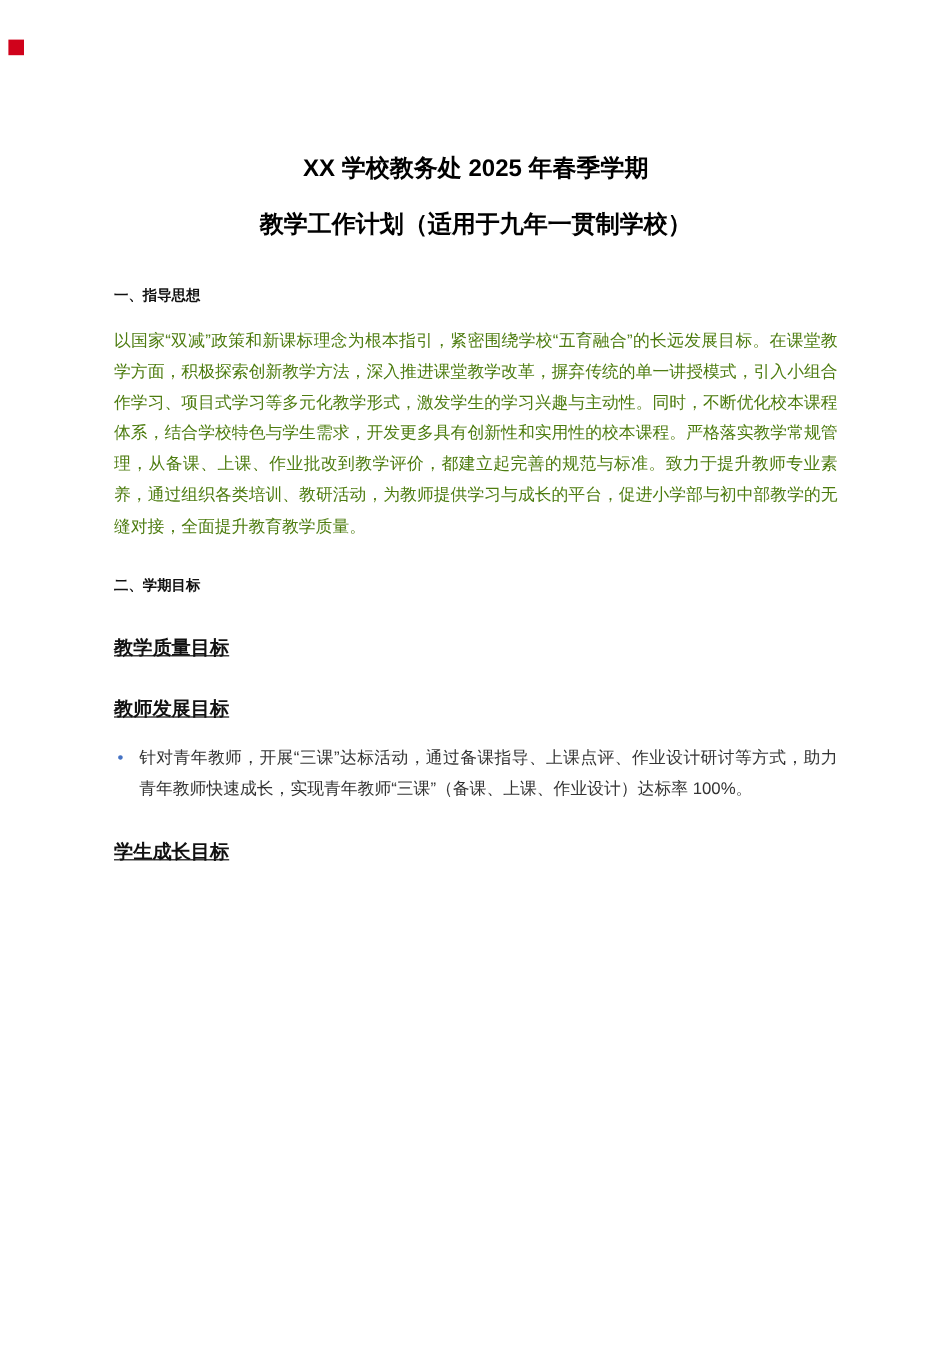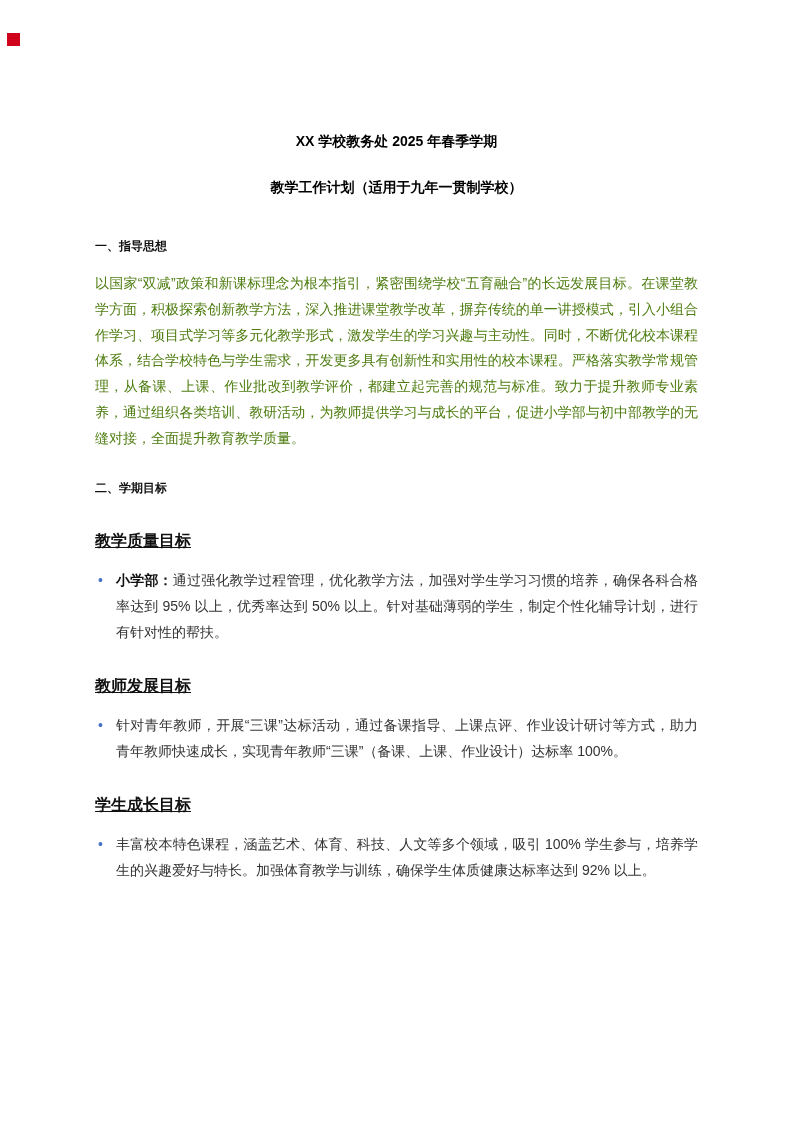--- a/index.html
+++ b/index.html
@@ -17,21 +17,21 @@
     top: 33px;
     width: 13px;
     height: 13px;
     background: #d0021b;
   }
   .doc {
     padding: 118px 95px 0 95px;
     color: #333333;
   }
   .doc-title {
-    font-size: 14px;
+    font-size: 20px;
     font-weight: bold;
     color: #000000;
     text-align: center;
     line-height: 46px;
     margin: 0;
   }
   h2.sec {
     font-size: 12px;
     line-height: 24px;
     font-weight: bold;
@@ -91,32 +91,24 @@
   </h1>
 
   <h2 class="sec">一、指导思想</h2>
 
   <p class="body-par">以国家“双减”政策和新课标理念为根本指引，紧密围绕学校“五育融合”的长远发展目标。在课堂教学方面，积极探索创新教学方法，深入推进课堂教学改革，摒弃传统的单一讲授模式，引入小组合作学习、项目式学习等多元化教学形式，激发学生的学习兴趣与主动性。同时，不断优化校本课程体系，结合学校特色与学生需求，开发更多具有创新性和实用性的校本课程。严格落实教学常规管理，从备课、上课、作业批改到教学评价，都建立起完善的规范与标准。致力于提升教师专业素养，通过组织各类培训、教研活动，为教师提供学习与成长的平台，促进小学部与初中部教学的无缝对接，全面提升教育教学质量。</p>
 
   <h2 class="sec">二、学期目标</h2>
 
   <h3 class="sub">教学质量目标</h3>
   <ul class="blist">
-    <li>
-      <strong class="lead">小学部：</strong><span>通过强化教学过程管理，优化教学方法，加强对学生学习习惯的培养，确保各科合格率达到 95% 以上，优秀率达到 50% 以上。针对基础薄弱的学生，制定个性化辅导计划，进行有针对性的帮扶。</span>
-    </li>
   </ul>
 
   <h3 class="sub">教师发展目标</h3>
   <ul class="blist">
     <li>
       <span>针对青年教师，开展“三课”达标活动，通过备课指导、上课点评、作业设计研讨等方式，助力青年教师快速成长，实现青年教师“三课”（备课、上课、作业设计）达标率 100%。</span>
     </li>
   </ul>
 
   <h3 class="sub">学生成长目标</h3>
-  <ul class="blist">
-    <li>
-      <span>丰富校本特色课程，涵盖艺术、体育、科技、人文等多个领域，吸引 100% 学生参与，培养学生的兴趣爱好与特长。加强体育教学与训练，确保学生体质健康达标率达到 92% 以上。</span>
-    </li>
-  </ul>
 
 </div>
 
 </body></html>

